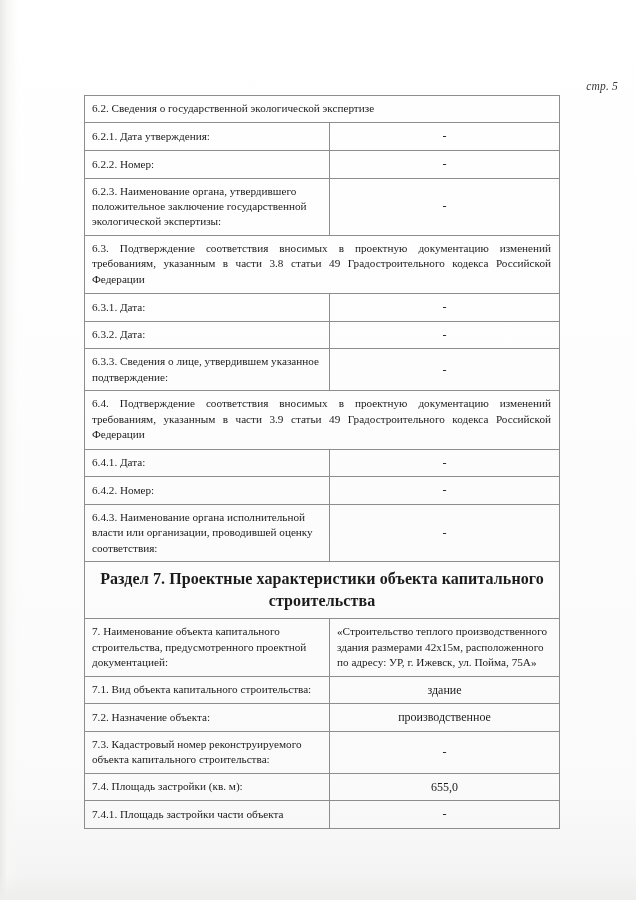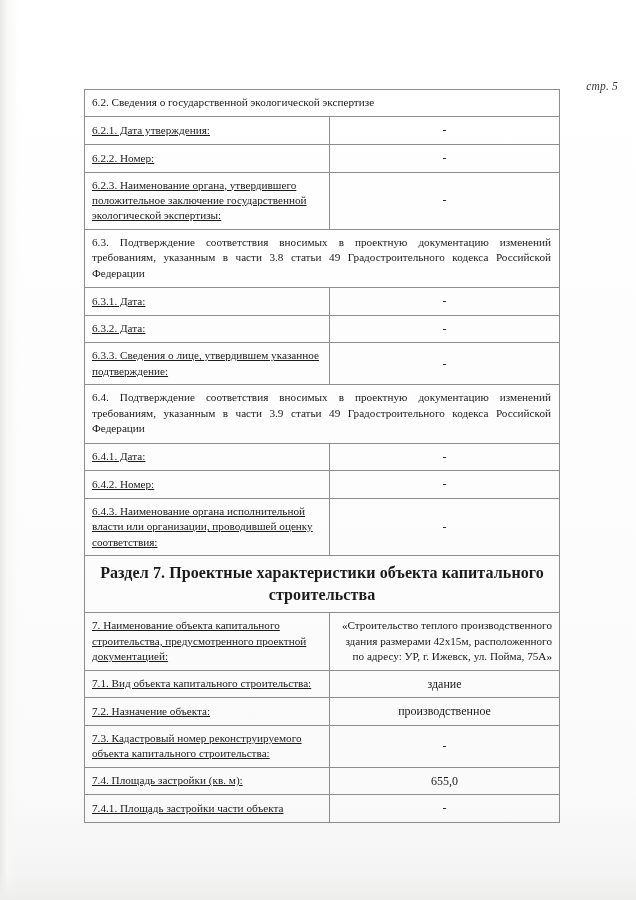--- a/index.html
+++ b/index.html
@@ -57,21 +57,21 @@
     right: 18px;
     font-size: 11.5px;
     font-style: italic;
     color: #3a3a3a;
     letter-spacing: 0.2px;
   }
 
   .doc-table {
     position: absolute;
     left: 84px;
-    top: 89px;
+    top: 95px;
     width: 475px;
     border-collapse: collapse;
     table-layout: fixed;
   }
   .doc-table td {
     border: 1px solid #8d8d8d;
     vertical-align: top;
     padding: 5px 7px 5px 7px;
     font-size: 11.2px;
     line-height: 1.38;
@@ -94,25 +94,25 @@
     font-size: 16px;
     padding: 6px 7px 6px 7px;
     letter-spacing: 0.1px;
   }
   td.value-dash {
     text-align: center;
     vertical-align: middle;
     font-size: 12px;
   }
   td.value-left {
-    text-align: right;
+    text-align: left;
     vertical-align: top;
   }
 
-  td.label-mid { vertical-align: middle; text-decoration: underline; }
+  td.label-mid { vertical-align: middle; }
 </style>
 </head>
 <body>
 
 <div class="scan-tint"></div>
 <div class="edge-shade"></div>
 <div class="edge-shade-bottom"></div>
 
 <div class="page">
 

